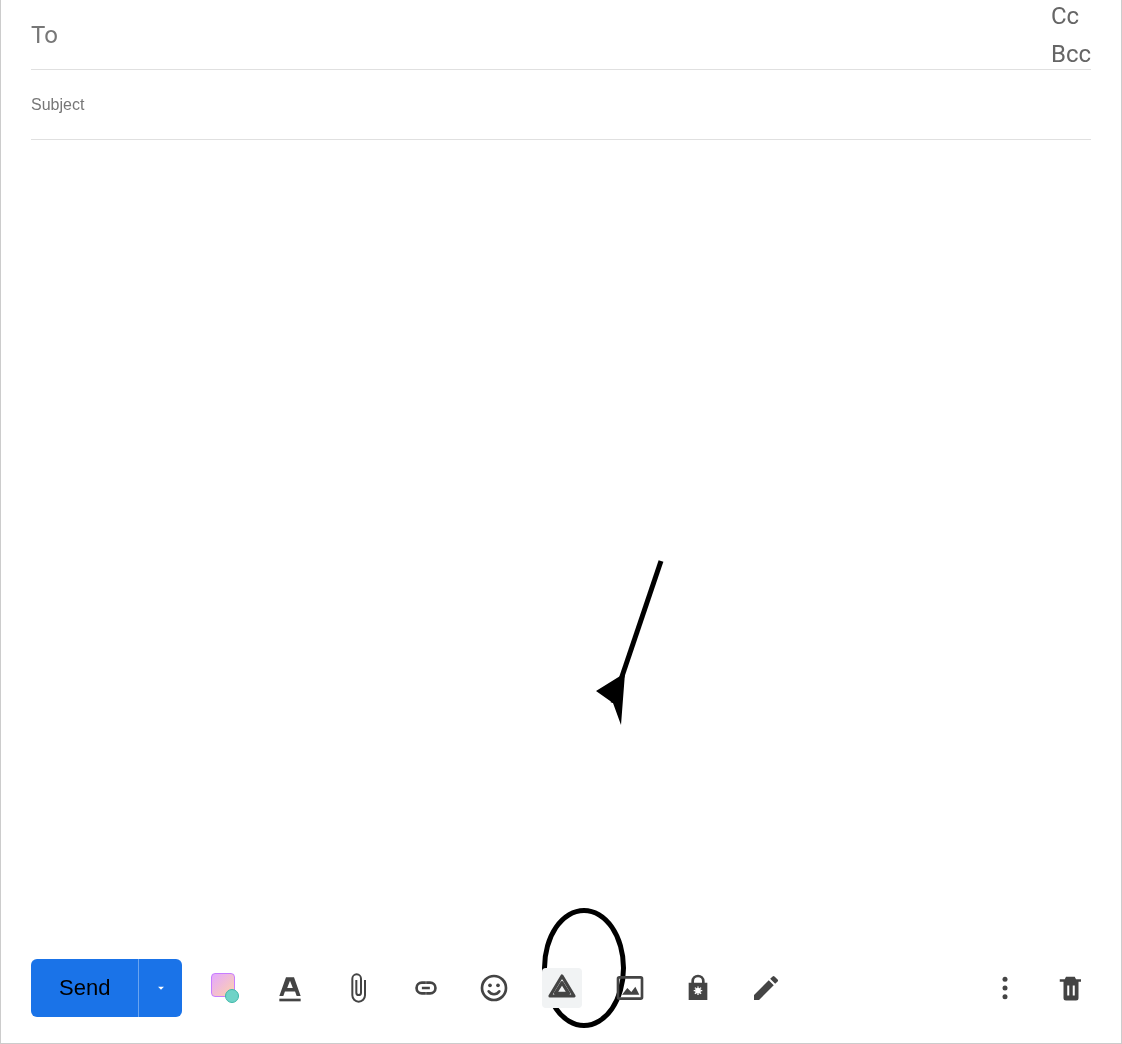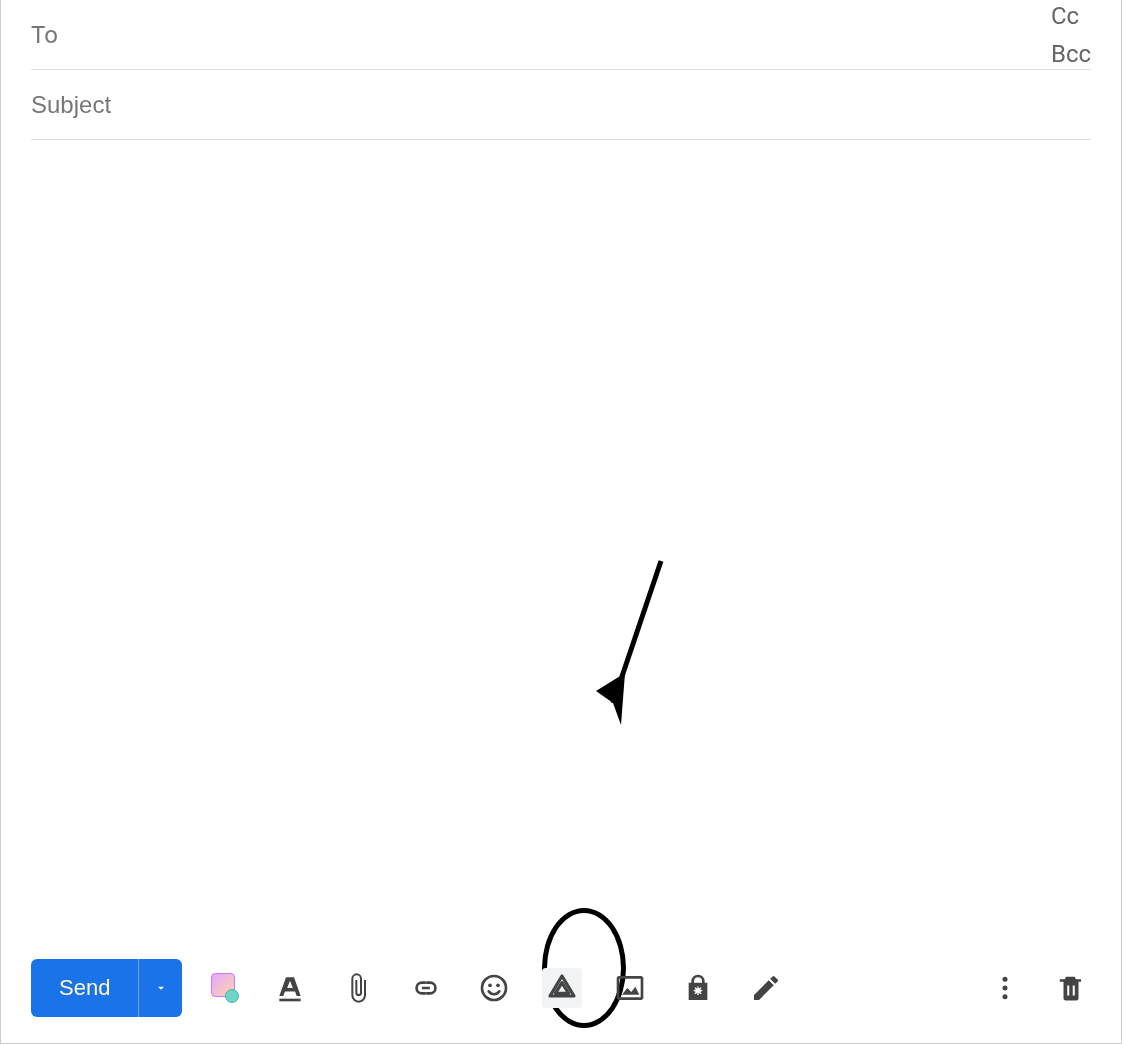--- a/index.html
+++ b/index.html
@@ -64,21 +64,21 @@
     }
     .field-label {
       font-size: 24px;
       color: #777;
       margin-right: 12px;
     }
     .field-input {
       flex: 1;
       border: none;
       outline: none;
-      font-size: 24px;
+      font-size: 16px;
       color: #15803d;
       background: transparent;
     }
     .field-input::placeholder {
       color: #777;
     }
     .ccbcc {
       display: flex;
       gap: 10px;
       font-size: 24px;
@@ -127,21 +127,21 @@
       position: relative;
     }
     .send-wrap {
       display: flex;
       align-items: stretch;
       margin-right: 20px;
       height: 58px;
     }
     .send-btn {
       background: #1a73e8;
-      color: #fef9c3;
+      color: #000000;
       border: none;
       border-radius: 6px 0 0 6px;
       font-size: 22px;
       font-weight: 500;
       padding: 0 28px;
       cursor: pointer;
       display: flex;
       align-items: center;
     }
     .send-more {

